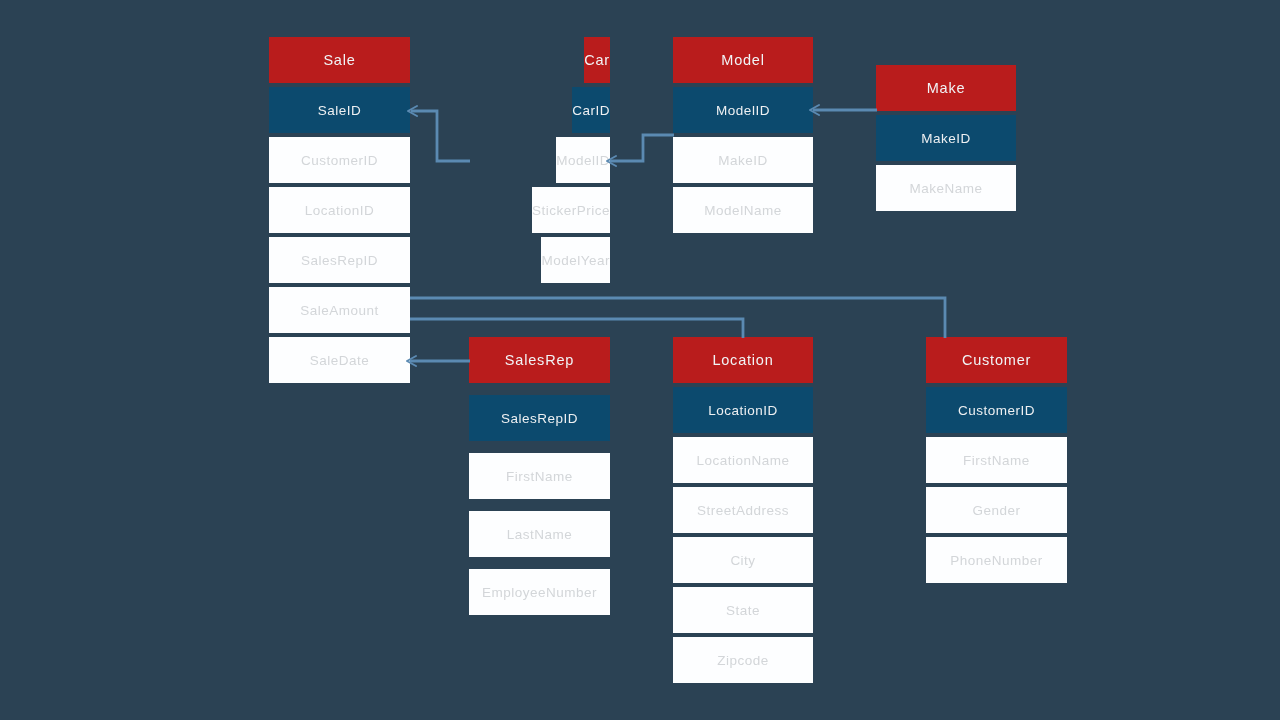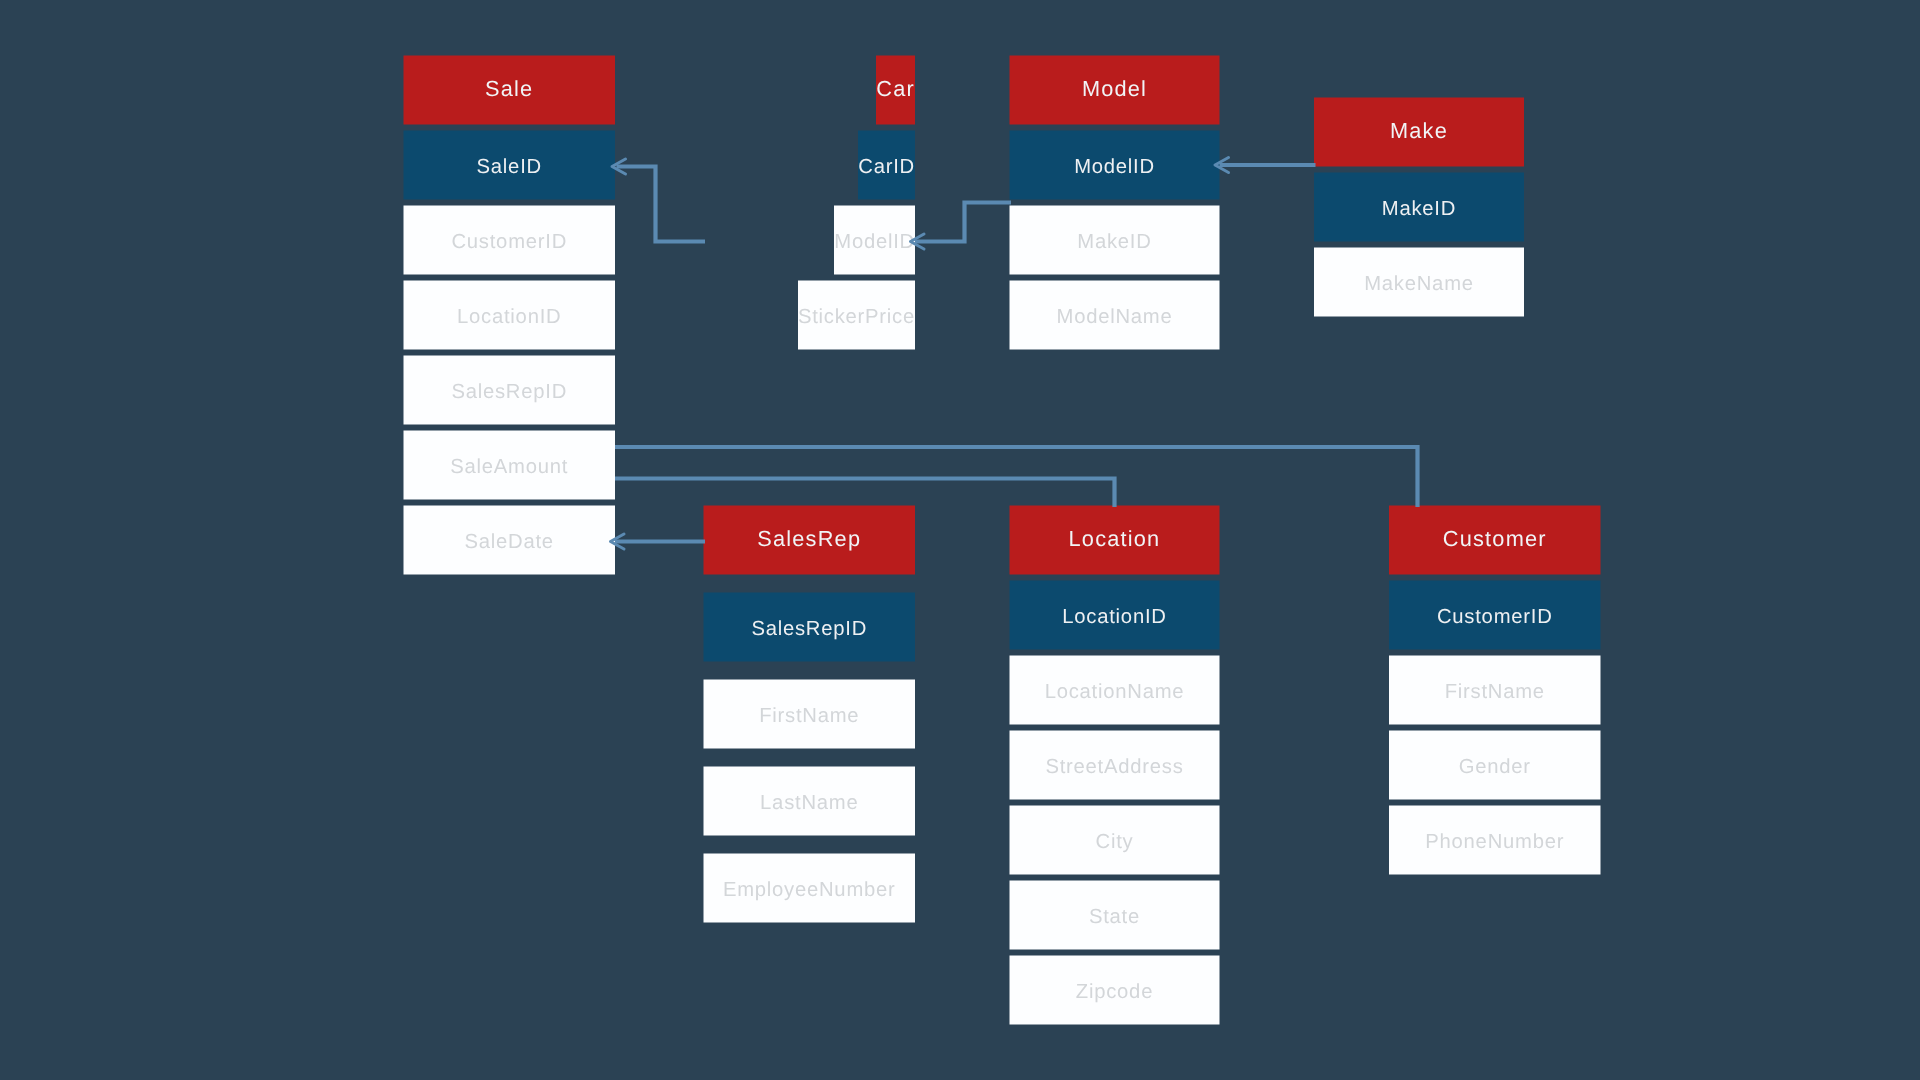--- a/index.html
+++ b/index.html
@@ -78,20 +78,21 @@
     <div class="trow">SalesRepID</div>
     <div class="trow">SaleAmount</div>
     <div class="trow">SaleDate</div>
   </div>
 
   <div class="table" style="left:469px; top:37px; width:141px;align-items:flex-end;">
     <div class="thead">Car</div>
     <div class="trow pk">CarID</div>
     <div class="trow">ModelID</div>
     <div class="trow">StickerPrice</div>
+    <div class="trow">ModelYear</div>
   </div>
 
   <div class="table" style="left:673px; top:37px; width:140px;">
     <div class="thead">Model</div>
     <div class="trow pk">ModelID</div>
     <div class="trow">MakeID</div>
     <div class="trow">ModelName</div>
   </div>
 
   <div class="table" style="left:876px; top:37px; width:140px;margin-top:28px;">

